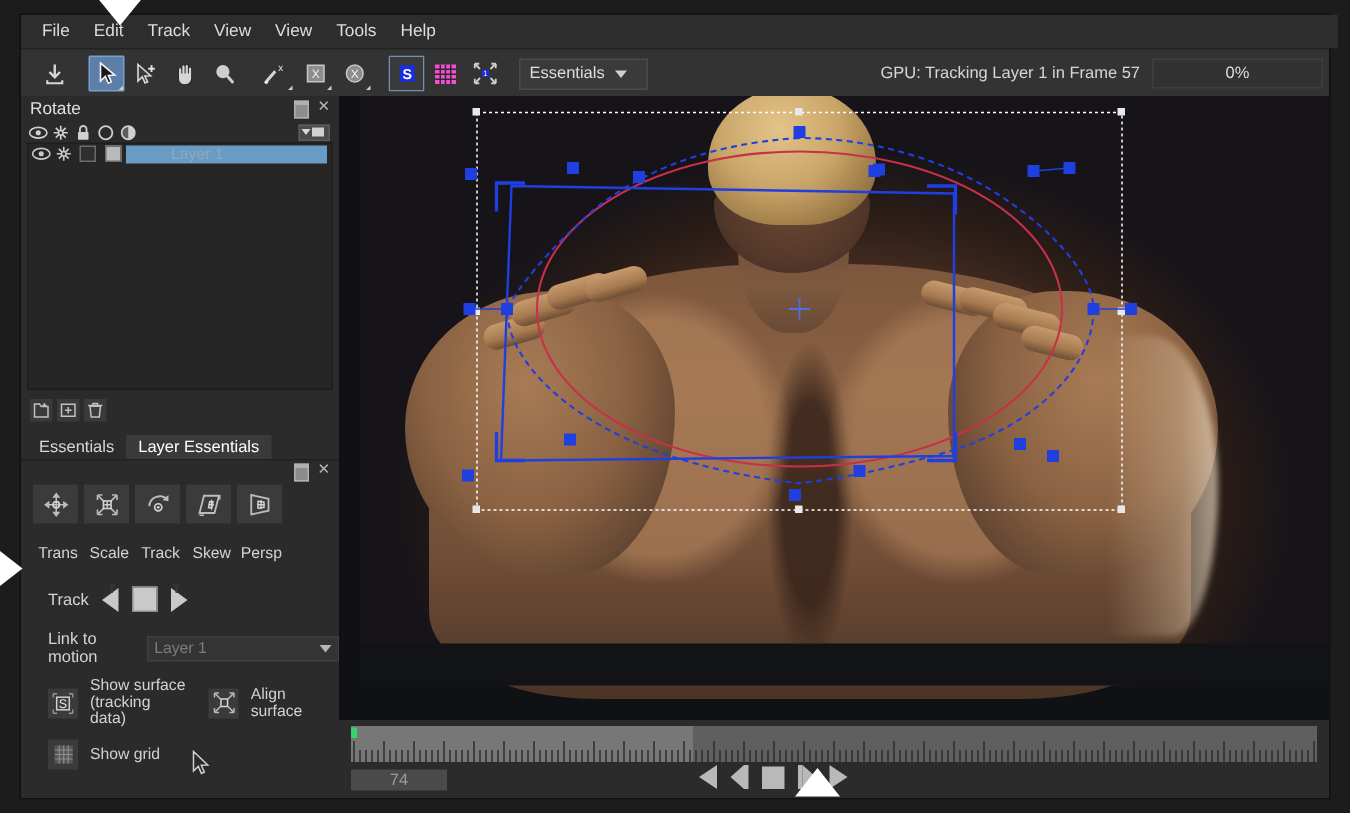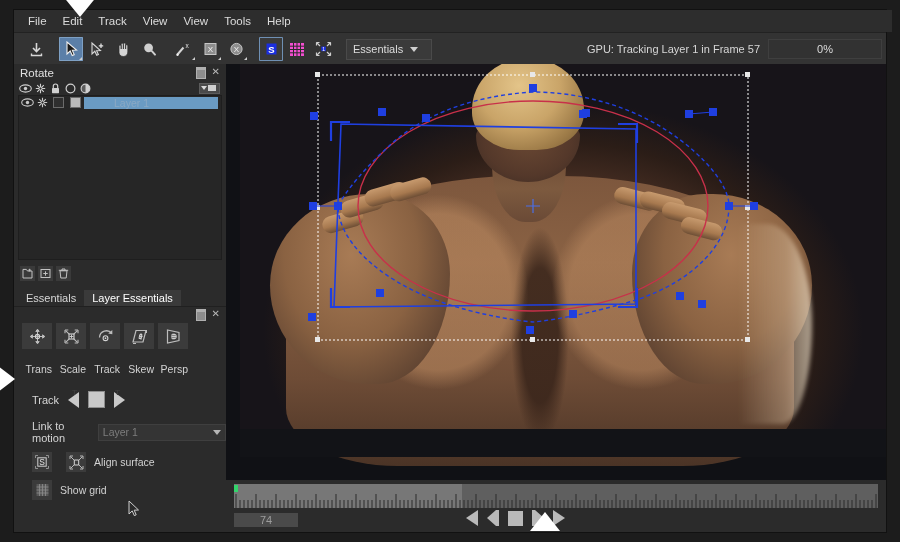--- a/index.html
+++ b/index.html
@@ -806,20 +806,24 @@
 
       <div class="surf-row">
         <div class="surf-btn">
           <svg width="16" height="16" viewBox="0 0 16 16">
             <g stroke="#9a9a9a" stroke-width="0.9" fill="none">
               <path d="M1.5 1.5 L1.5 4 M1.5 1.5 L4 1.5 M14.5 1.5 L14.5 4 M14.5 1.5 L12 1.5 M1.5 14.5 L1.5 12 M1.5 14.5 L4 14.5 M14.5 14.5 L14.5 12 M14.5 14.5 L12 14.5"></path>
             </g>
             <rect x="3.8" y="3.8" width="8.4" height="8.4" fill="none" stroke="#cfcfcf" stroke-width="1"></rect>
             <text x="8" y="11" font-size="8.4" fill="#e6e6e6" text-anchor="middle" font-family="Liberation Sans, sans-serif">S</text>
           </svg>
+        </div>
+        <div class="surf-txt">
+          <div>Show surface</div>
+          <div>(tracking data)</div>
         </div>
         <div class="surf-btn" style="margin-left:6px;">
           <svg width="17" height="17" viewBox="0 0 17 17">
             <g stroke="#b9b9b9" stroke-width="1" fill="none">
               <path d="M2 2 L2 5 M2 2 L5 2 M15 2 L15 5 M15 2 L12 2 M2 15 L2 12 M2 15 L5 15 M15 15 L15 12 M15 15 L12 15"></path>
               <path d="M2.6 2.6 L6 6 M14.4 2.6 L11 6 M2.6 14.4 L6 11 M14.4 14.4 L11 11"></path>
             </g>
             <path d="M6.3 6 L10.7 6 L10.7 11 L6.3 11 Z" fill="none" stroke="#d6d6d6" stroke-width="1"></path>
           </svg>
         </div>

